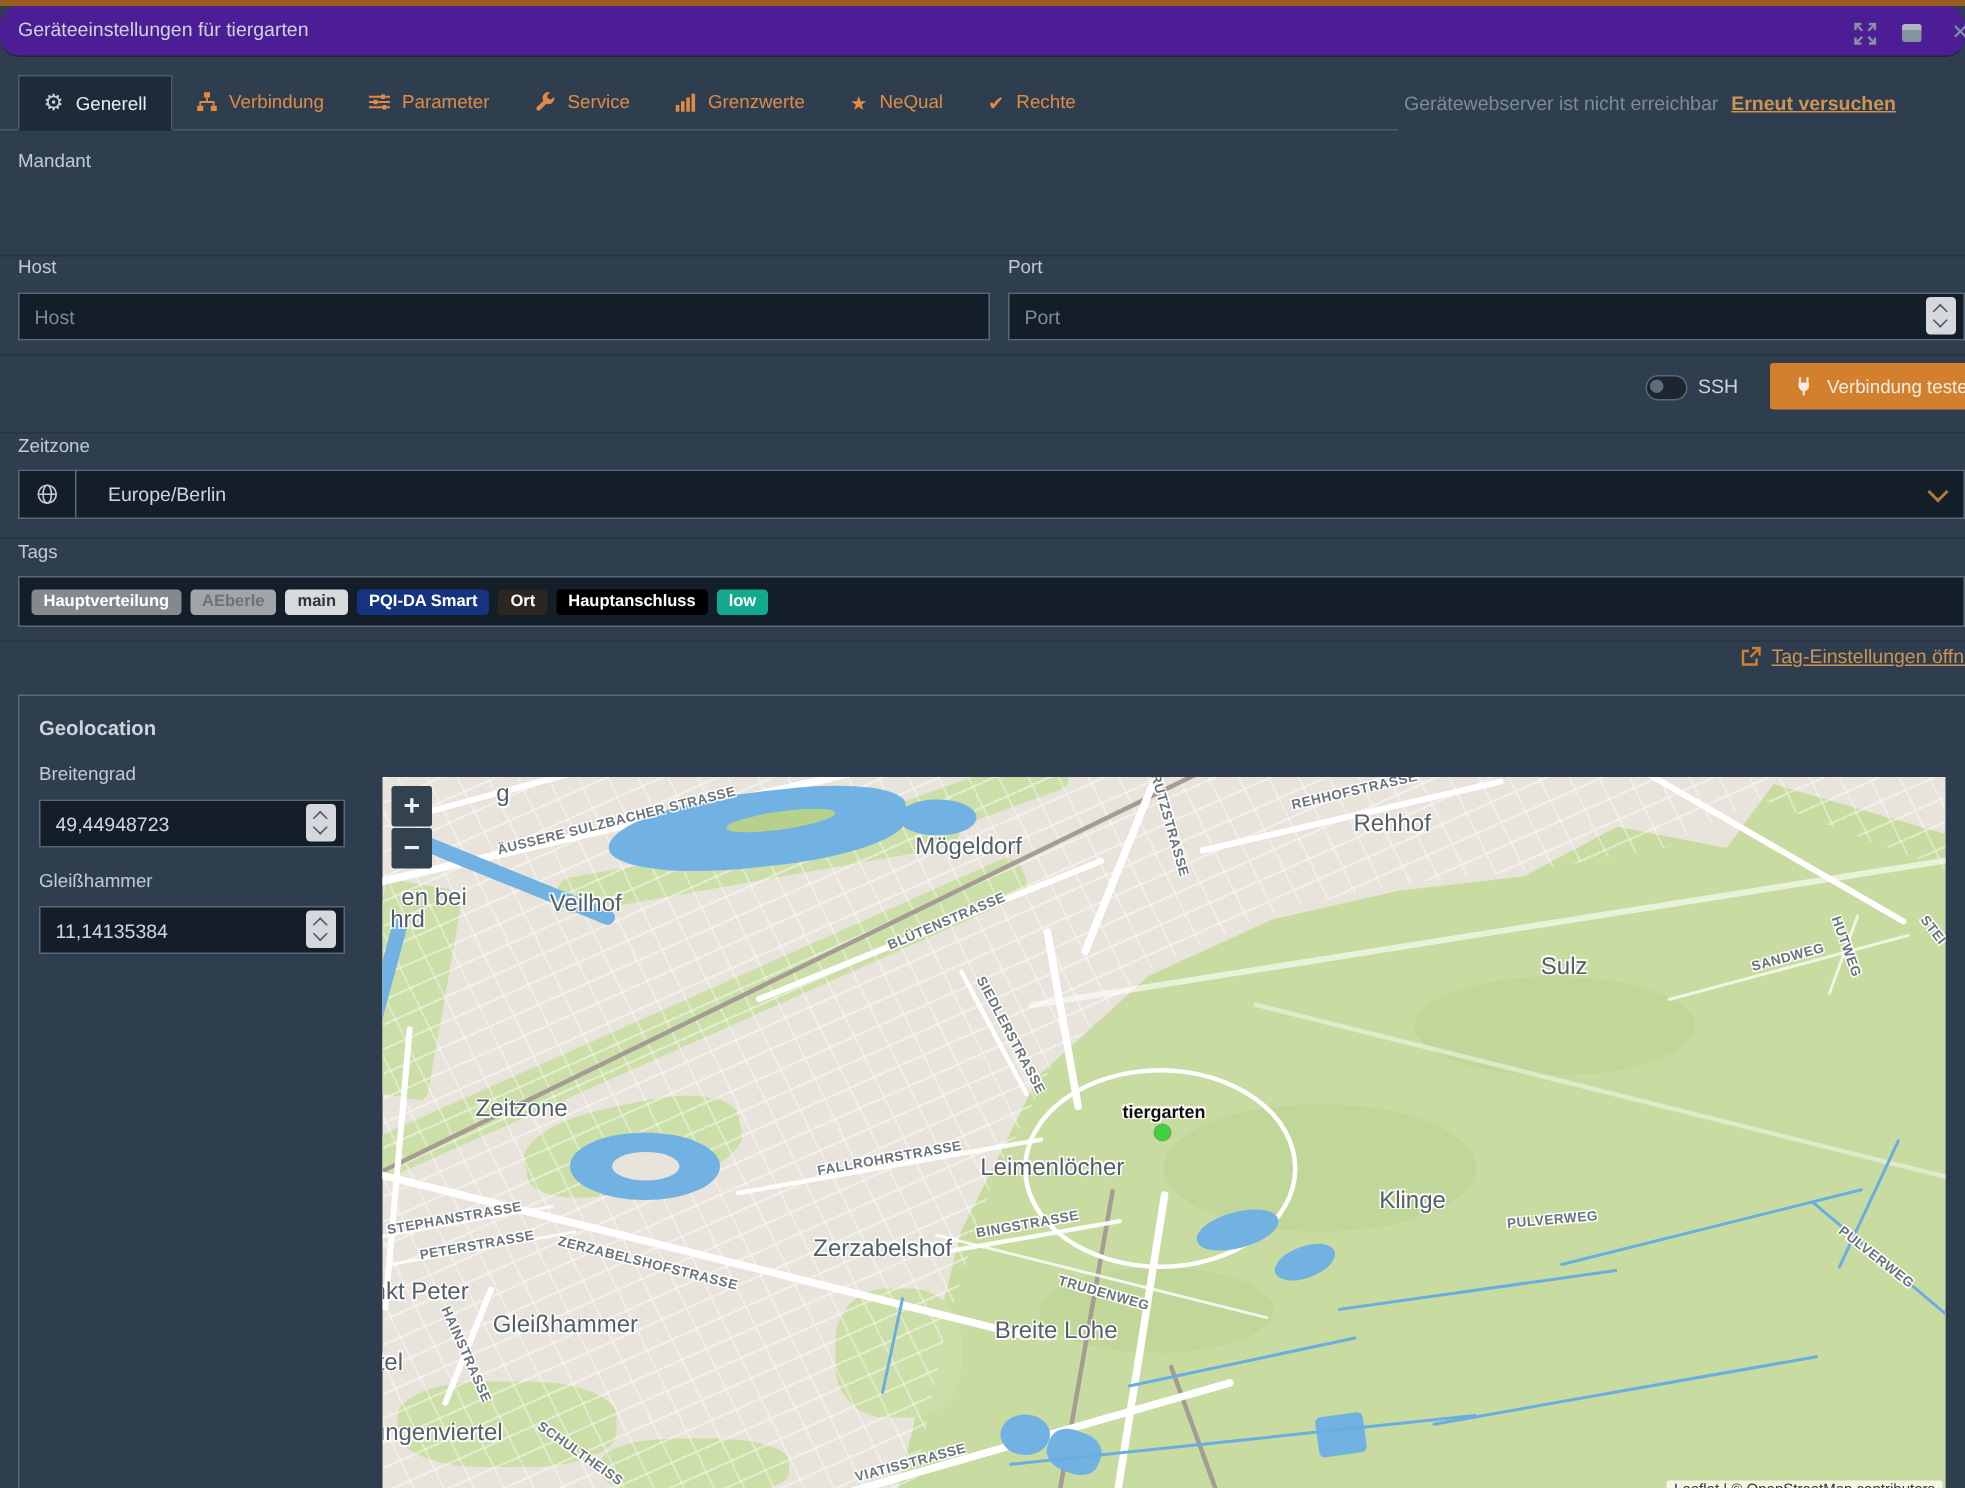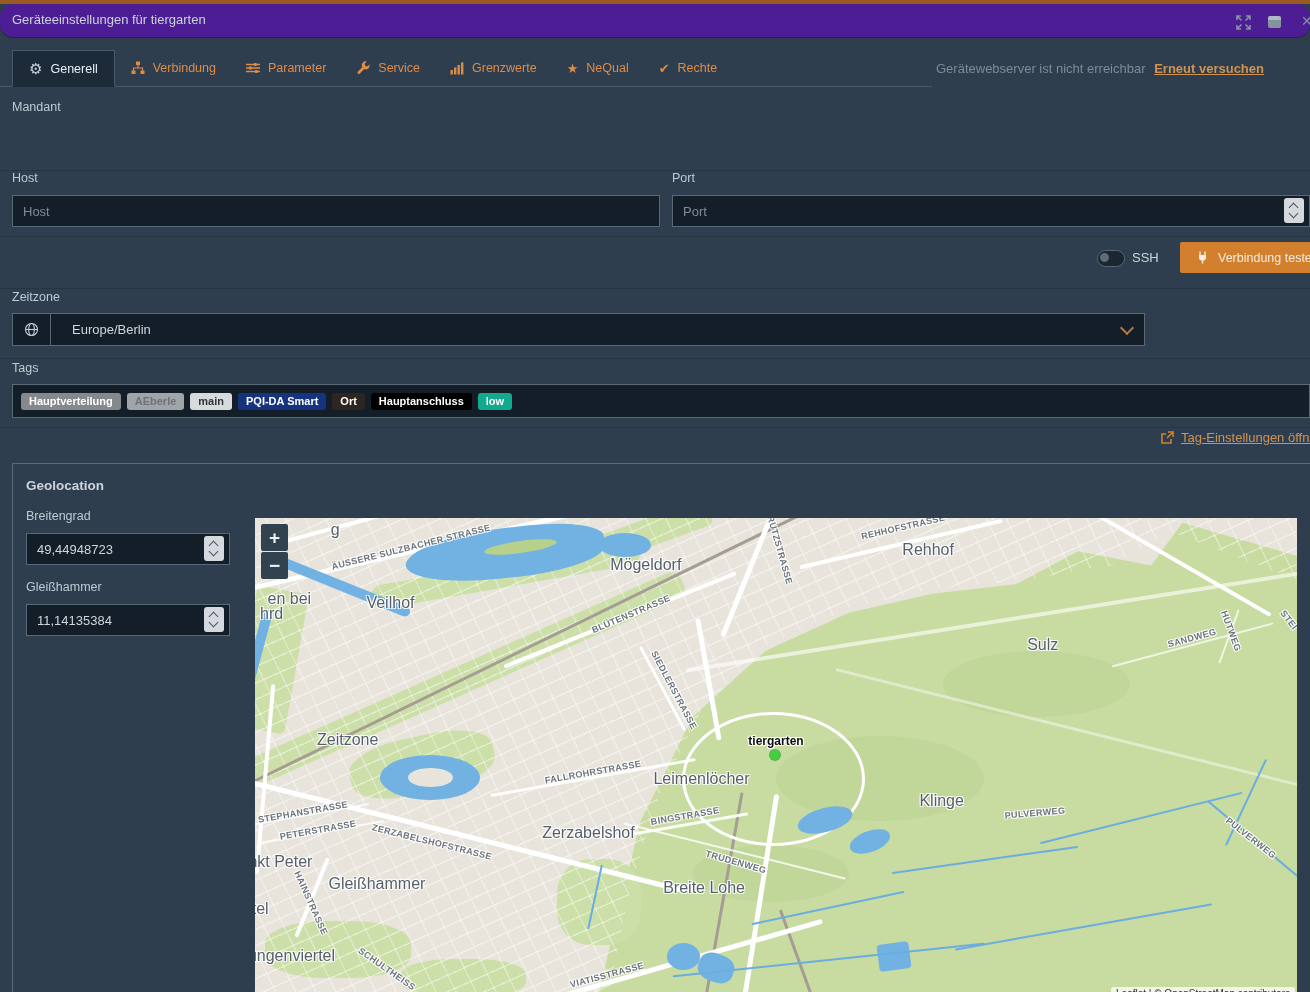--- a/index.html
+++ b/index.html
@@ -195,21 +195,21 @@
       <svg width="13" height="13" viewBox="0 0 13 13">
           <path d="M4 0.5v3.5M9 0.5v3.5" stroke="#f3ece2" stroke-width="1.4" fill="none"></path>
           <path d="M3 4h7v2.2a3.5 3.5 0 0 1-7 0z" fill="#f3ece2"></path>
           <path d="M6.5 9.7V12.5" stroke="#f3ece2" stroke-width="1.4" fill="none"></path>
         </svg>
     </span>
     <span>Verbindung testen</span>
   </button>
 
   <span class="flabel" style="left:12px;top:290px;">Zeitzone</span>
-  <div class="field" style="left:12px;top:313px;width:1133px;height:33px;text-align:center;">
+  <div class="field" style="left:12px;top:313px;width:1298px;height:33px;text-align:center;">
     <span class="globe-box">
       <svg width="15" height="15" viewBox="0 0 15 15" fill="none" stroke="#c3ccd5" stroke-width="1.1">
           <circle cx="7.5" cy="7.5" r="6"></circle>
           <ellipse cx="7.5" cy="7.5" rx="2.8" ry="6"></ellipse>
           <path d="M1.5 7.5h12"></path>
         </svg>
     </span>
     <span class="zeitzone-text">Europe/Berlin</span>
     <span class="chev" style="right:12px;"></span>
   </div>

